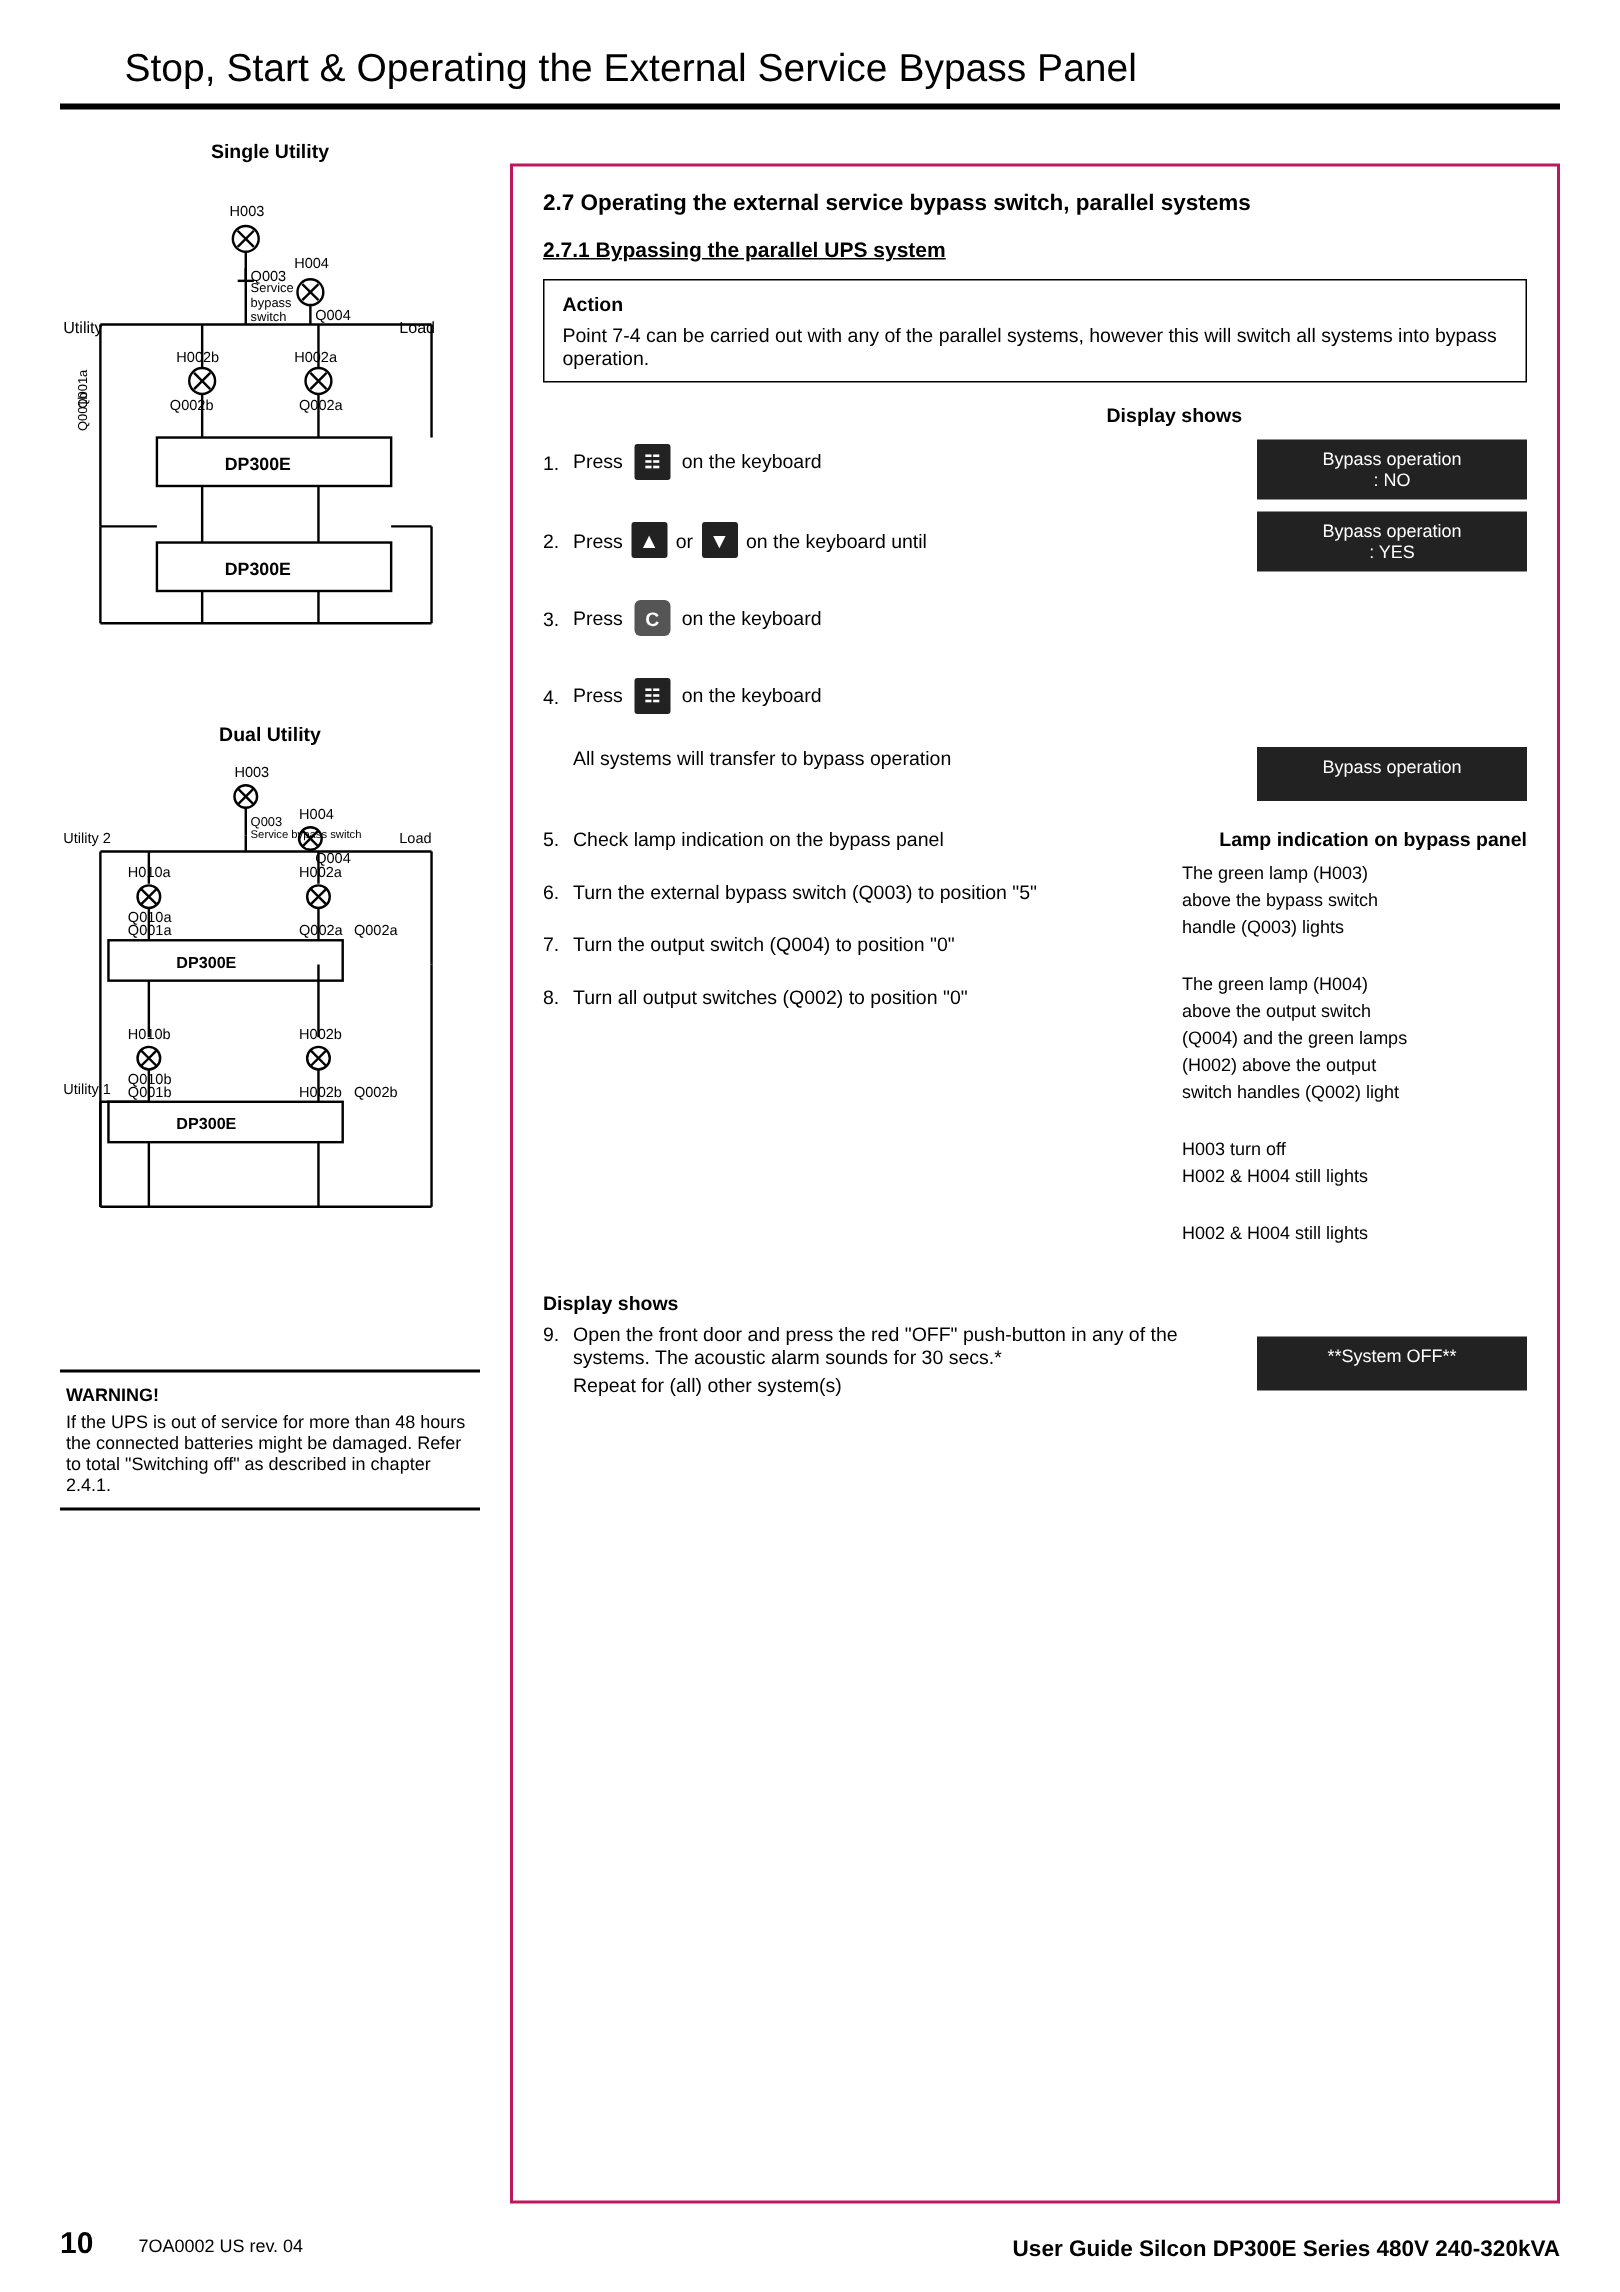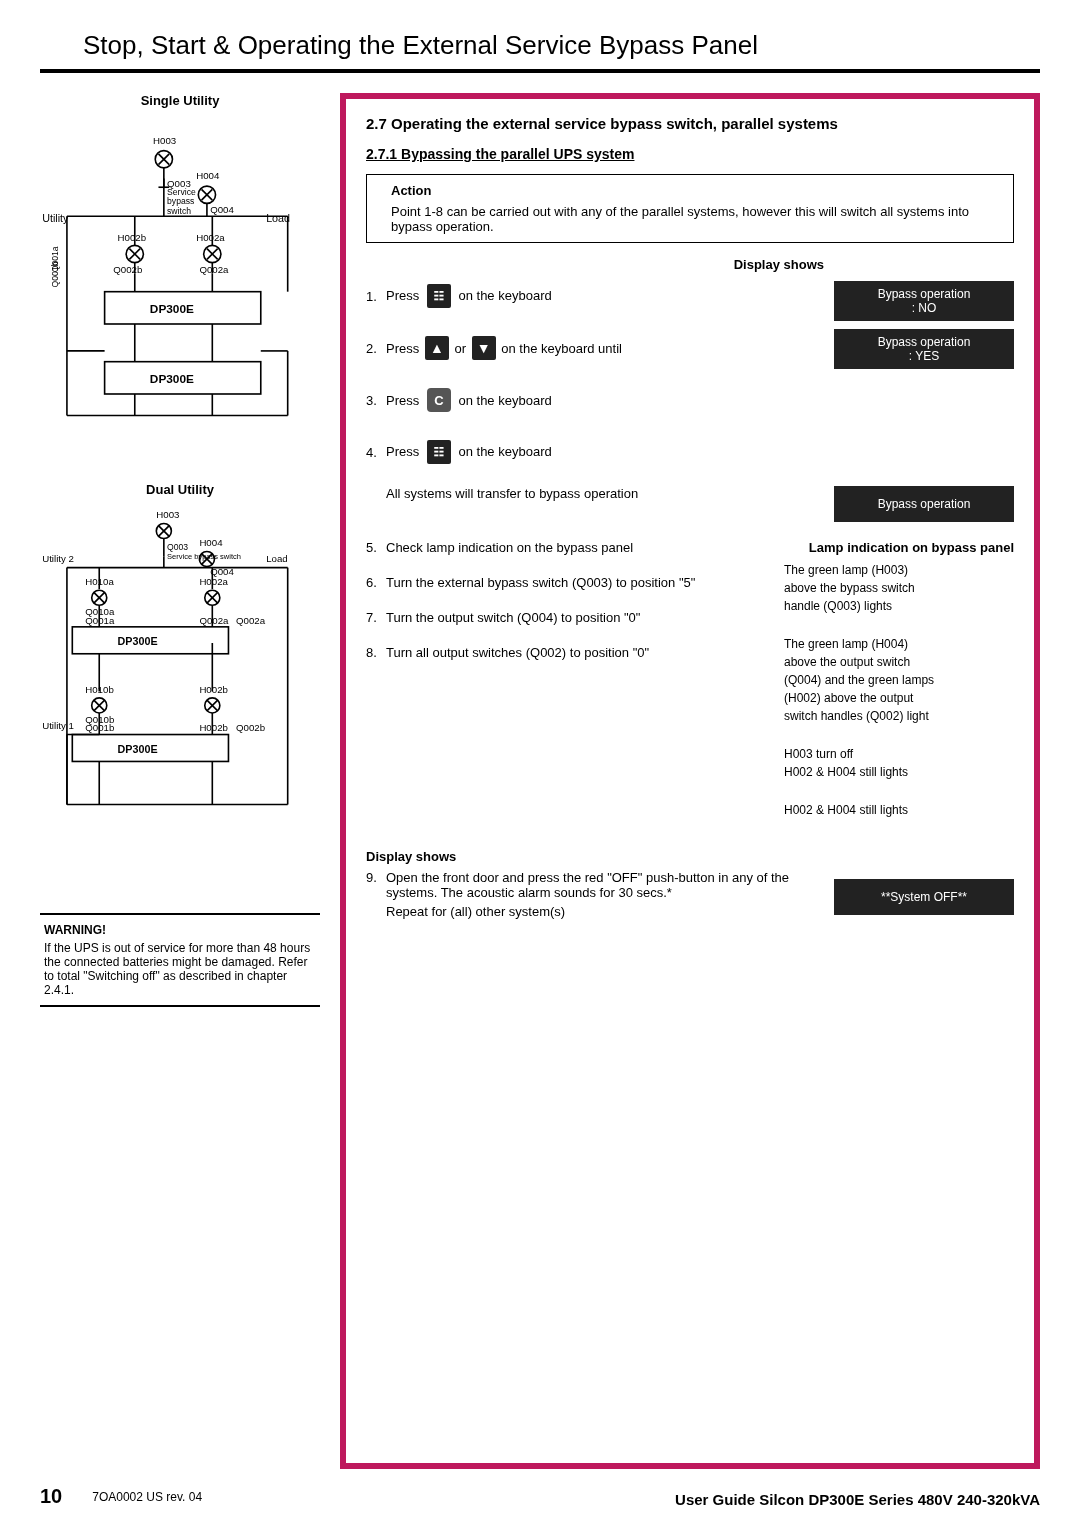--- a/index.html
+++ b/index.html
@@ -42,22 +42,23 @@
 
     
     .left-column {
       width: 280px;
       flex-shrink: 0;
     }
 
     
     .right-column {
       flex: 1;
-      border: 6px solid #be185d;
+      border: 2px solid #be185d;
       padding: 16px 20px;
+      margin-top: 16px;
     }
 
     
     .diagram-container {
       margin-bottom: 20px;
     }
 
     .diagram-label {
       font-weight: bold;
       font-size: 13px;
@@ -96,21 +97,21 @@
 
     .section-2-7-1 .heading {
       font-size: 14px;
       font-weight: bold;
       margin-bottom: 10px;
       text-decoration: underline;
     }
 
     .action-box {
       border: 1px solid #000;
-      padding: 8px 24px;
+      padding: 8px 12px;
       margin-bottom: 14px;
       font-size: 13px;
     }
 
     .action-title {
       font-weight: bold;
       margin-bottom: 6px;
     }
 
     
@@ -183,21 +184,21 @@
 
     .display-box {
       background: #222;
       color: #fff;
       padding: 6px 10px;
       font-size: 12px;
       text-align: center;
       margin-bottom: 8px;
       min-height: 36px;
       display: flex;
-      align-items: center;
+      align-items: flex-start;
       justify-content: center;
     }
 
     
     .bold-warning {
       font-weight: bold;
       font-size: 13px;
       margin: 10px 0;
     }
 
@@ -464,21 +465,21 @@
       <div class="section-2-7">
         <div class="heading">2.7   Operating the external service bypass switch, parallel systems</div>
       </div>
 
       <div class="section-2-7-1" style="margin-bottom:12px;">
         <div class="heading" style="font-weight:bold; font-size:14px; text-decoration:underline; margin-bottom:10px;">2.7.1   Bypassing the parallel UPS system</div>
       </div>
 
       <div class="action-box">
         <div class="action-title">Action</div>
-        <div>Point 1-8 can be carried out with any of the parallel systems, however this will switch all systems into bypass operation.</div>
+        <div>Point 7-4 can be carried out with any of the parallel systems, however this will switch all systems into bypass operation.</div>
       </div>
 
       <div class="steps-display">
         <div class="steps-col">
           <div class="display-label">Display shows</div>
 
           <div class="step-item">
             <span class="step-num">1.</span>
             <span class="step-text">
               Press <span class="kbd-icon">☷</span> on the keyboard

